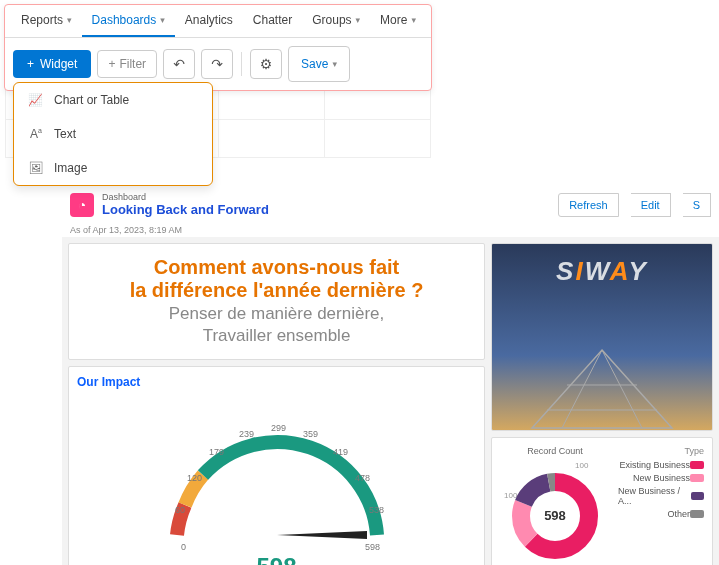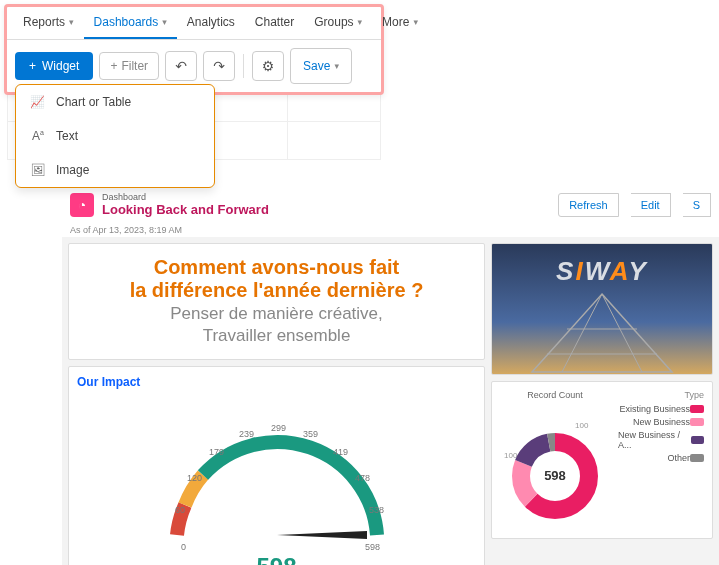--- a/index.html
+++ b/index.html
@@ -1,19 +1,19 @@
 <!DOCTYPE html>
 <html><head>
 <meta charset="utf-8">
 <style>
 * { box-sizing: border-box; margin: 0; padding: 0; }
 body { font-family: -apple-system, BlinkMacSystemFont, "Segoe UI", Arial, sans-serif; background: #fff; width: 719px; height: 565px; overflow: hidden; position: relative; }
 
 
-.top-section { background: #fff; border: 3px solid #fca5a5; margin: 4px; border-radius: 4px; box-shadow: 0 2px 6px rgba(0,0,0,0.08); position: relative; width: 380px; }
+.top-section { background: #fff; border: 1px solid #fca5a5; margin: 4px; border-radius: 4px; box-shadow: 0 2px 6px rgba(0,0,0,0.08); position: relative; width: 428px; }
 .nav-tabs { display: flex; border-bottom: 1px solid #ddd; padding: 0 6px; }
 .nav-tab { padding: 8px 10px; font-size: 12px; color: #444; display: flex; align-items: center; gap: 4px; cursor: pointer; border-bottom: 2px solid transparent; }
 .nav-tab.active { border-bottom-color: #0176d3; color: #0176d3; }
 .chev { font-size: 9px; color: #888; }
 
 .toolbar { display: flex; align-items: center; gap: 6px; padding: 8px; position: relative; }
 .btn-primary { background: #0176d3; color: #fff; border: none; border-radius: 4px; padding: 7px 14px; font-size: 12px; display: flex; align-items: center; gap: 6px; cursor: pointer; }
 .btn-outline { background: #fff; border: 1px solid #ccc; border-radius: 4px; padding: 6px 10px; font-size: 12px; color: #888; display: flex; align-items: center; gap: 4px; cursor: pointer; }
 .btn-icon { background: #fff; border: 1px solid #ccc; border-radius: 4px; width: 32px; height: 30px; display: flex; align-items: center; justify-content: center; cursor: pointer; font-size: 14px; color: #555; }
 .btn-save { background: #fff; border: 1px solid #ccc; border-radius: 4px; padding: 10px 12px; font-size: 12px; color: #0176d3; display: flex; align-items: center; gap: 4px; cursor: pointer; }
@@ -26,21 +26,21 @@
 .grid-bg { position: absolute; top: 38px; left: 0; right: 0; height: 132px; z-index: -1; }
 .grid-bg table { width: 100%; border-collapse: collapse; }
 .grid-bg td { border: 1px solid #eee; height: 38px; }
 
 
 .dashboard { position: absolute; top: 186px; left: 62px; right: 0; background: #f3f3f3; }
 .dash-header { display: flex; align-items: center; padding: 6px 8px; background: #fff; }
 .dash-logo { width: 24px; height: 24px; background: #ff3b84; border-radius: 4px; display: flex; align-items: center; justify-content: center; color: #fff; font-size: 14px; margin-right: 8px; }
 .dash-title-block { flex: 1; }
 .dash-kicker { font-size: 9px; color: #666; }
-.dash-title { font-size: 13px; font-weight: 700; color: #be185d; }
+.dash-title { font-size: 13px; font-weight: 700; color: #1d4ed8; }
 .dash-date { font-size: 9px; color: #888; padding: 2px 8px; background: #fff; }
 .dash-actions { display: flex; gap: 12px; margin-left: auto; }
 .dash-btn { border: 1px solid #ccc; background: #fff; padding: 5px 10px; font-size: 11px; color: #0176d3; cursor: pointer; }
 .dash-btn:first-child { border-radius: 3px 0 0 3px; }
 .dash-btn + .dash-btn { border-left: none; }
 
 .dash-body { display: flex; gap: 6px; padding: 6px; }
 .left-col { flex: 1; display: flex; flex-direction: column; gap: 6px; }
 .right-col { width: 222px; display: flex; flex-direction: column; gap: 6px; }
 
@@ -49,34 +49,34 @@
 .hero-h1 { color: #e67300; font-size: 20px; font-weight: 800; line-height: 1.15; }
 .hero-h2 { color: #888; font-size: 17px; font-weight: 400; line-height: 1.2; margin-top: 2px; }
 
 .section-title { color: #0b5fff; font-size: 12px; font-weight: 700; margin-bottom: 6px; }
 
 
 .gauge-wrap { position: relative; width: 280px; height: 180px; margin: 0 auto; }
 .gauge-value { position: absolute; bottom: -6px; left: 50%; transform: translateX(-50%); color: #1a9980; font-size: 24px; font-weight: 600; }
 
 
-.img-card { padding: 0; height: 132px; position: relative; overflow: hidden; background: linear-gradient(180deg, #2a3a5a 0%, #4a6aa0 60%, #d4a860 100%); }
+.img-card { padding: 0; height: 188px; position: relative; overflow: hidden; background: linear-gradient(180deg, #2a3a5a 0%, #4a6aa0 60%, #d4a860 100%); }
 .siway-logo { position: absolute; top: 12px; left: 50%; transform: translateX(-50%); font-size: 26px; font-weight: 900; color: #d9dde3; letter-spacing: 2px; font-style: italic; }
 .siway-logo .accent { color: #ff8c1a; }
 .pyramid { position: absolute; bottom: 0; left: 50%; transform: translateX(-50%); }
 
 
 .donut-wrap { display: flex; }
 .donut-svg { flex-shrink: 0; }
 .donut-center { font-size: 13px; font-weight: 600; fill: #333; }
 .legend { font-size: 9px; color: #555; margin-left: 8px; }
 .legend-title { text-align: right; color: #888; font-size: 9px; margin-bottom: 4px; }
 .legend-row { display: flex; align-items: center; margin-bottom: 3px; justify-content: flex-end; }
 .swatch { width: 14px; height: 8px; border-radius: 2px; }
-.record-count-label { font-size: 9px; color: #666; text-align: center; margin-bottom: 16px; }
+.record-count-label { font-size: 9px; color: #666; text-align: center; margin-bottom: 0; }
 .donut-tick { font-size: 8px; fill: #999; }
 </style>
 </head>
 <body>
 
 <div class="top-section">
   <div class="grid-bg">
     <table>
         <tbody>
           <tr>
@@ -180,21 +180,21 @@
       <button class="dash-btn">S</button>
     </div>
   </div>
   <div class="dash-date">As of Apr 13, 2023, 8:19 AM</div>
 
   <div class="dash-body">
     <div class="left-col">
       <div class="card hero-card">
         <div class="hero-h1">Comment avons-nous fait</div>
         <div class="hero-h1">la différence l'année dernière ?</div>
-        <div class="hero-h2">Penser de manière créative,</div>
+        <div class="hero-h2">Penser de manière dernière,</div>
         <div class="hero-h2">Travailler ensemble</div>
       </div>
 
       <div class="card">
         <div class="section-title">Our Impact</div>
         <div class="gauge-wrap">
           <svg width="280" height="170" viewBox="0 0 280 170">
 
             <path d="M 40 140 A 100 100 0 0 1 48 110" stroke="#d94a3a" stroke-width="14" fill="none" stroke-linecap="butt"></path>
             <path d="M 48 110 A 100 100 0 0 1 66 80" stroke="#f2a93b" stroke-width="14" fill="none"></path>

